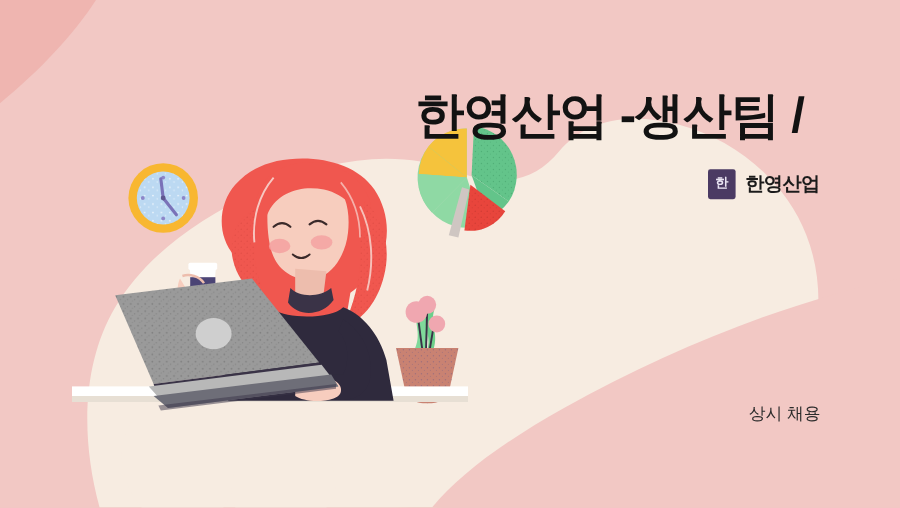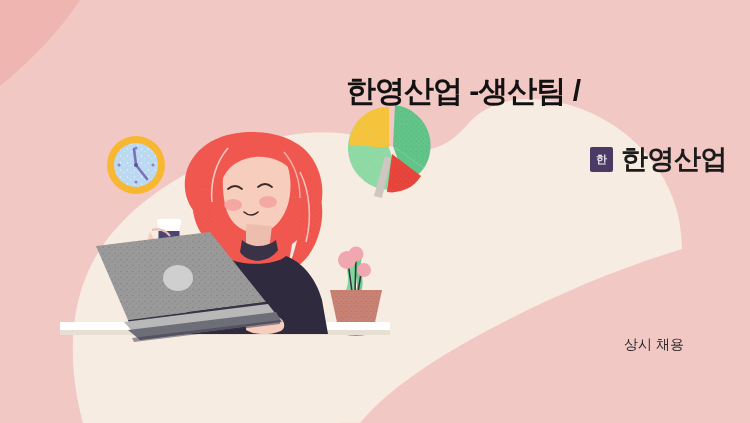--- a/index.html
+++ b/index.html
@@ -8,38 +8,38 @@
     font-family:"Liberation Sans","DejaVu Sans",sans-serif;
     background:#f2c8c4;
   }
   .banner{position:relative;width:750px;height:423px;overflow:hidden;background:#f2c8c4;}
 
   .art-layer{position:absolute;inset:0;width:750px;height:423px;}
 
   
   .title{
     position:absolute;left:346px;top:74px;
-    font-size:30px;font-weight:bold;letter-spacing:-1px;
+    font-size:41px;font-weight:bold;letter-spacing:-1px;
     color:#121212;white-space:nowrap;line-height:1.1;
     z-index:30;
   }
 
   
   .logo-lockup{
     position:absolute;left:590px;top:141px;
     display:flex;align-items:center;gap:8px;z-index:30;
   }
   .logo-mark{
     width:23px;height:25px;background:#4b3a63;
     border-radius:2px;
     display:flex;align-items:center;justify-content:center;
     color:#e9e4f2;font-size:11px;font-weight:bold;line-height:1;
   }
   .logo-word{
-    font-size:27px;font-weight:bold;color:#1b1b1b;letter-spacing:-0.5px;
+    font-size:16px;font-weight:bold;color:#1b1b1b;letter-spacing:-0.5px;
     white-space:nowrap;
   }
 
   
   .hiring-tag{
     position:absolute;left:624px;top:336px;
     font-size:14px;font-weight:normal;color:#2b2b2b;letter-spacing:0px;
     white-space:nowrap;z-index:30;
   }
 </style>

